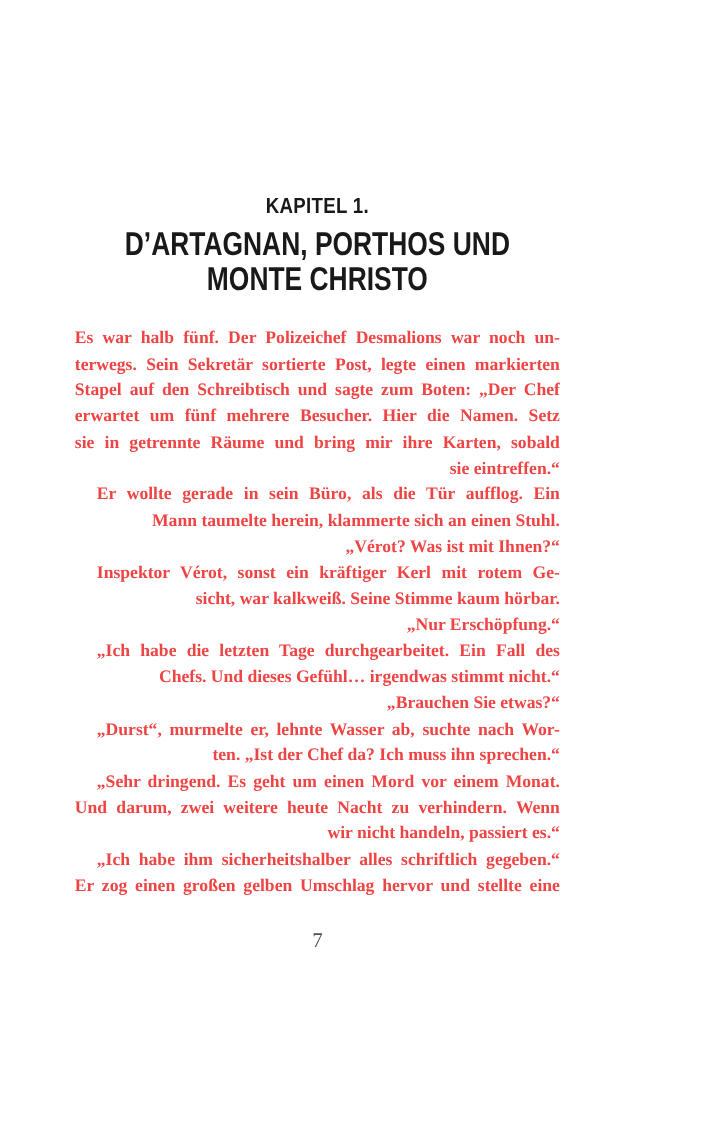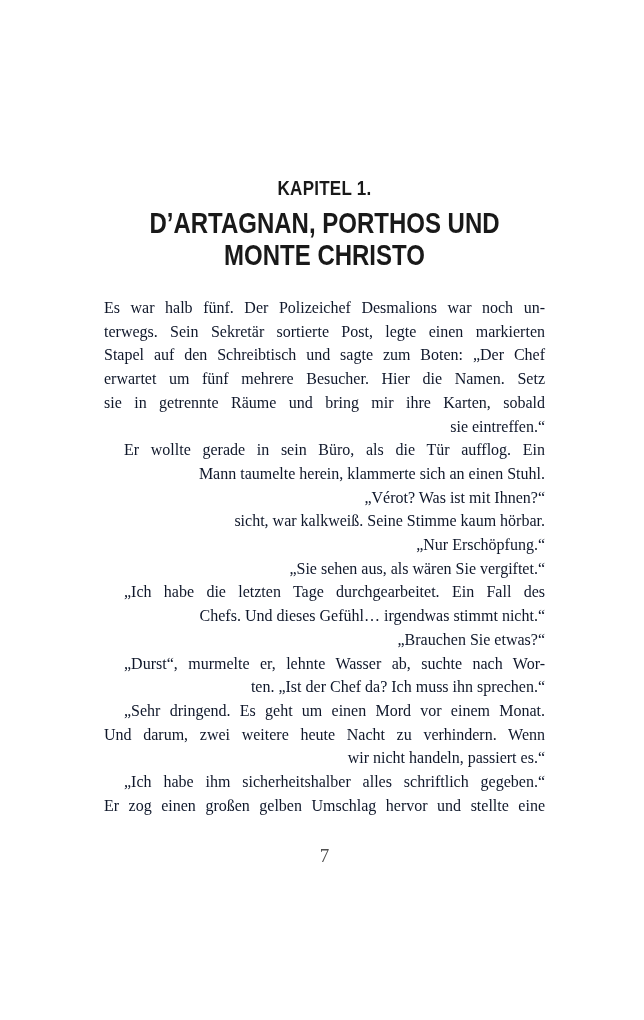--- a/index.html
+++ b/index.html
@@ -10,21 +10,21 @@
   .page {
     position: relative;
     width: 644px;
     height: 1020px;
     background: #ffffff;
     overflow: hidden;
     font-family: "Liberation Serif", serif;
   }
   .content {
     width: 441px;
-    margin-left: 104px;
+    margin-left: 68px;
     padding-top: 177px;
   }
   .kicker {
     font-family: "Liberation Sans", sans-serif;
     font-weight: 700;
     font-size: 20px;
     line-height: 22px;
     text-align: center;
     color: #191919;
     transform: scaleX(0.85);
@@ -42,21 +42,22 @@
     transform-origin: 50% 50%;
     letter-spacing: 0;
   }
   .title-block {
     margin-top: 8px;
   }
   .body-text {
     margin-top: 26px;
     font-size: 16px;
     line-height: 23.7px;
-    color: #0f172a;
+    color: #ef4444;
+    font-weight: bold;
   }
   .line {
     text-align: right;
   }
   .jl {
     text-align: justify;
     text-align-last: justify;
   }
   .ind {
     text-indent: 20px;
@@ -96,30 +97,28 @@
       <div>
         <div class="line jl ind">Er wollte gerade in sein Büro, als die Tür aufflog. Ein</div>
         <div class="line">Mann taumelte herein, klammerte sich an einen Stuhl.</div>
       </div>
 
       <div>
         <div class="line ind">„Vérot? Was ist mit Ihnen?“</div>
       </div>
 
       <div>
+        <div class="line jl ind">Inspektor Vérot, sonst ein kräftiger Kerl mit rotem Ge-</div>
         <div class="line">sicht, war kalkweiß. Seine Stimme kaum hörbar.</div>
       </div>
 
       <div>
         <div class="line ind">„Nur Erschöpfung.“</div>
       </div>
 
-      <div>
-        <div class="line ind">„Sie sehen aus, als wären Sie vergiftet.“</div>
-      </div>
 
       <div>
         <div class="line jl ind">„Ich habe die letzten Tage durchgearbeitet. Ein Fall des</div>
         <div class="line">Chefs. Und dieses Gefühl… irgendwas stimmt nicht.“</div>
       </div>
 
       <div>
         <div class="line ind">„Brauchen Sie etwas?“</div>
       </div>
 

